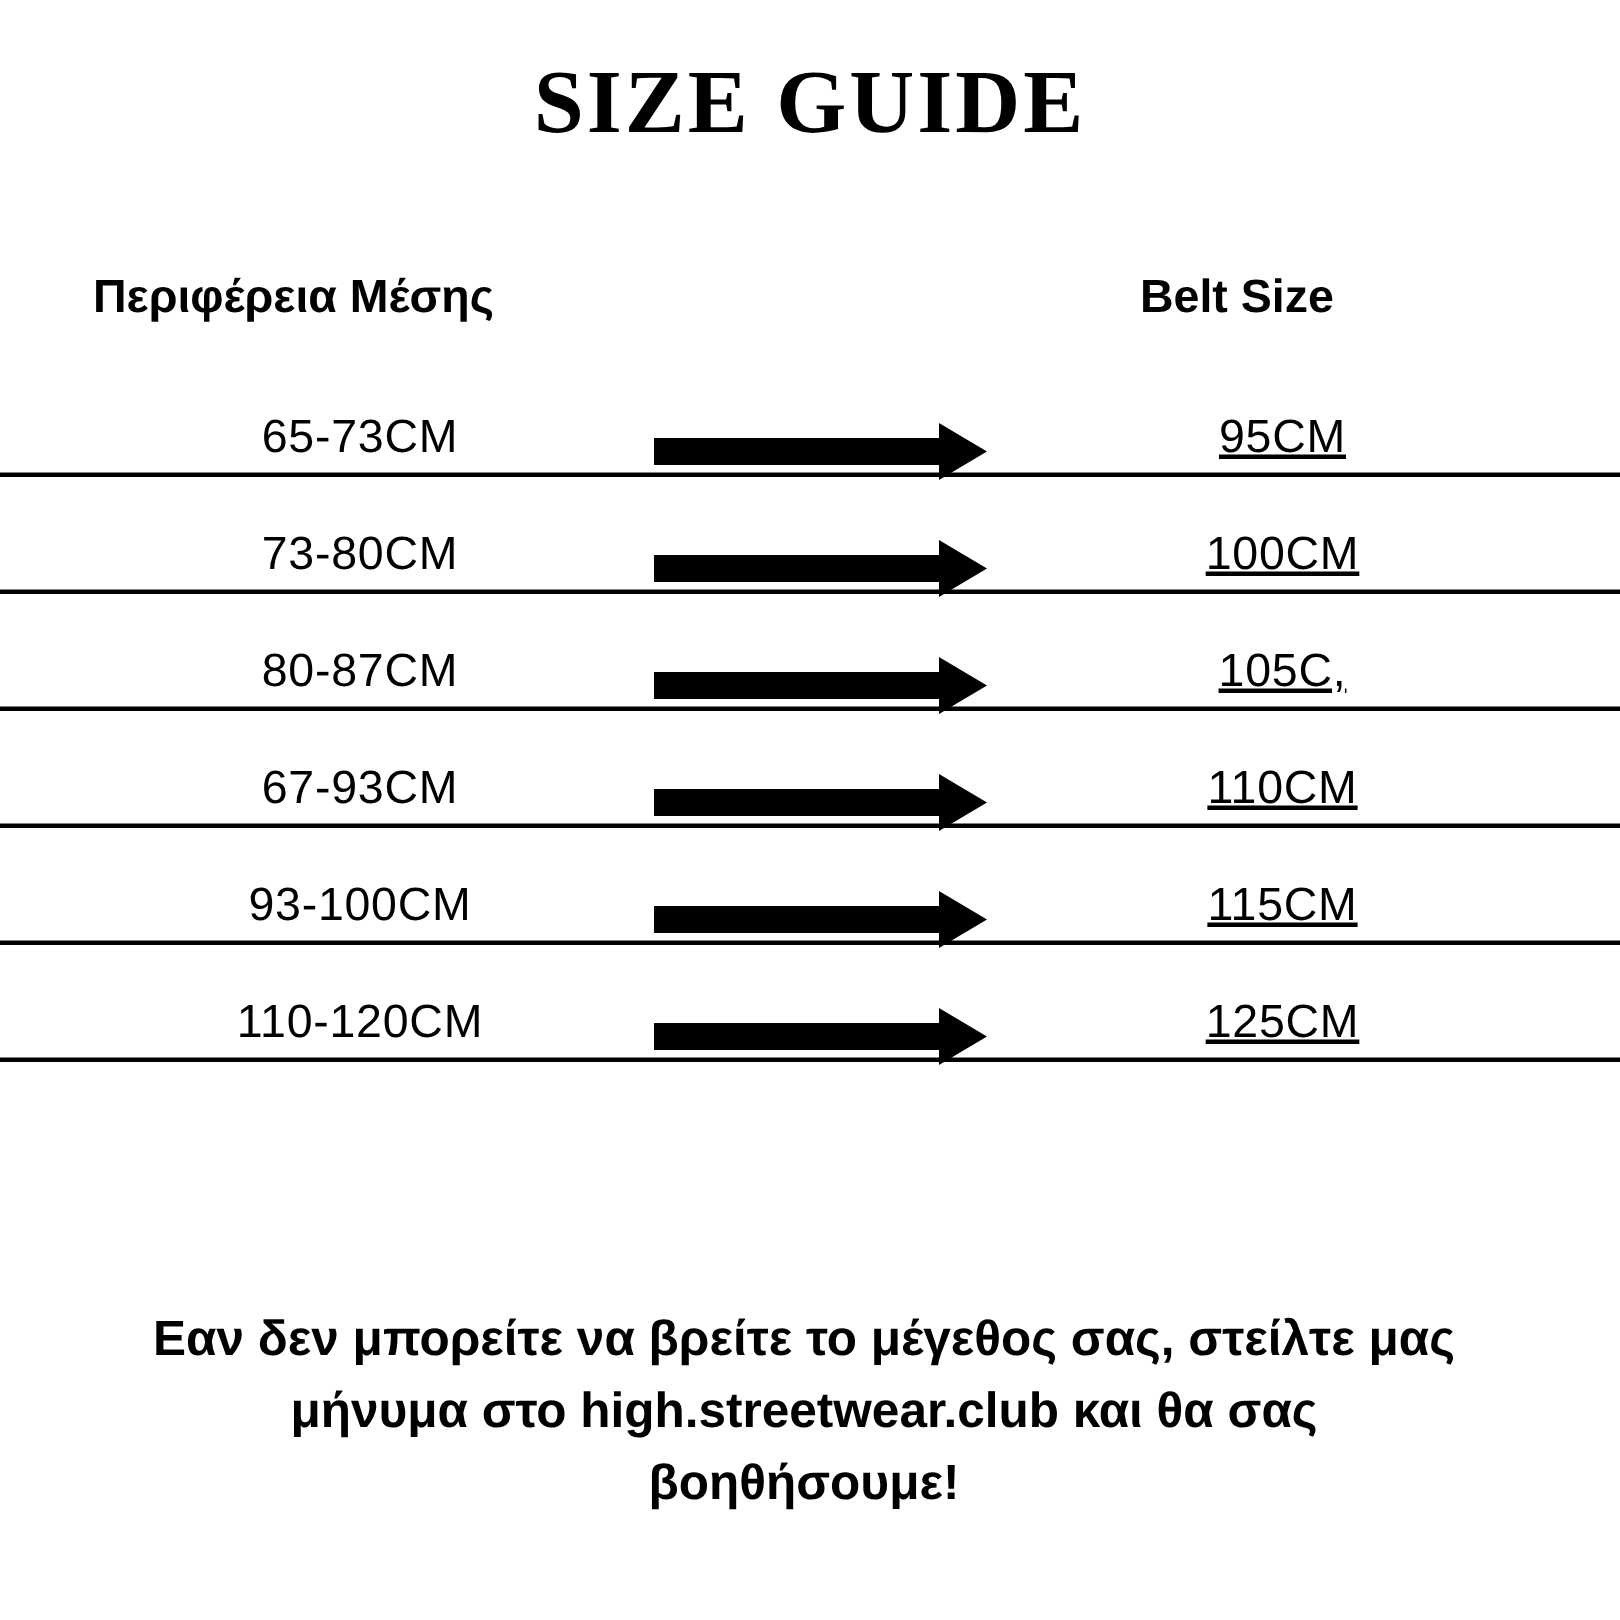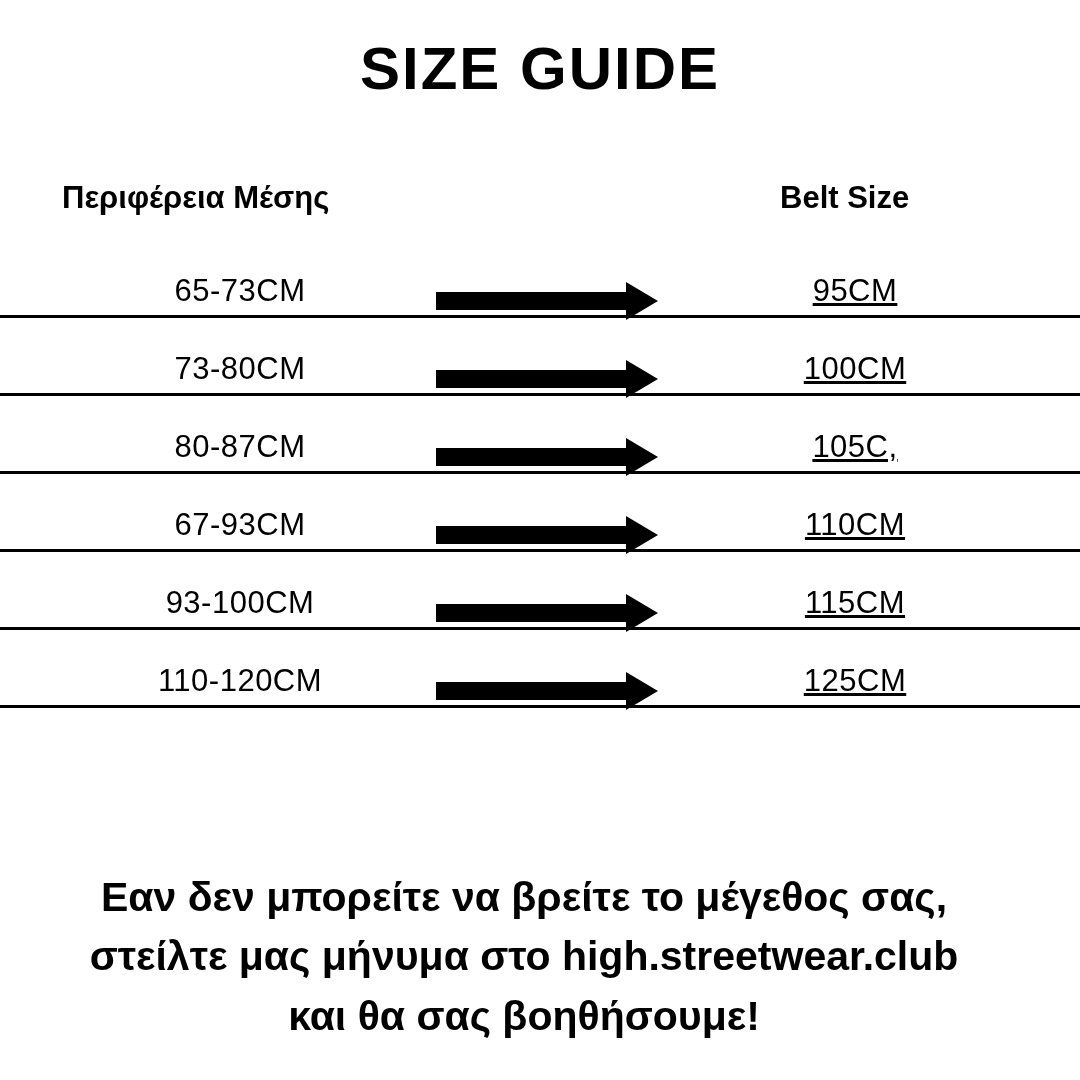--- a/index.html
+++ b/index.html
@@ -17,29 +17,30 @@
     overflow:hidden;
   }
   .title{
     position:absolute;
     top:34px;left:0;width:100%;
     margin:0;
     text-align:center;
     font-size:60px;
     font-weight:bold;
     letter-spacing:2px;
+    font-family:Liberation Serif, serif;
   }
   .col-header{
     position:absolute;
     top:180px;
     font-size:31px;
     font-weight:bold;
   }
   .col-header.left{left:62px;width:370px;}
-  .col-header.right{left:780px;width:194px;}
+  .col-header.right{left:760px;width:194px;}
   .size-table{
     position:absolute;
     top:240px;left:0;width:1080px;
   }
   .row{
     position:relative;
     height:75px;
     border-bottom:3px solid var(--ink);
   }
   .cell{
@@ -54,24 +55,24 @@
   .cell.belt{left:755px;width:200px;text-decoration:underline;}
   .arrow{
     position:absolute;
     left:436px;
     bottom:-5px;
     display:block;
   }
   .arrow rect,.arrow polygon{fill:var(--ink);}
   .footer-note{
     position:absolute;
-    top:868px;left:74px;width:900px;
+    top:868px;left:86px;width:900px;
     margin:0;
     text-align:center;
-    font-size:41px;
+    font-size:33px;
     font-weight:bold;
     line-height:1.45;
   }
 </style>
 </head>
 <body>
 
 <div class="canvas">
 
   <h1 class="title">SIZE GUIDE</h1>

